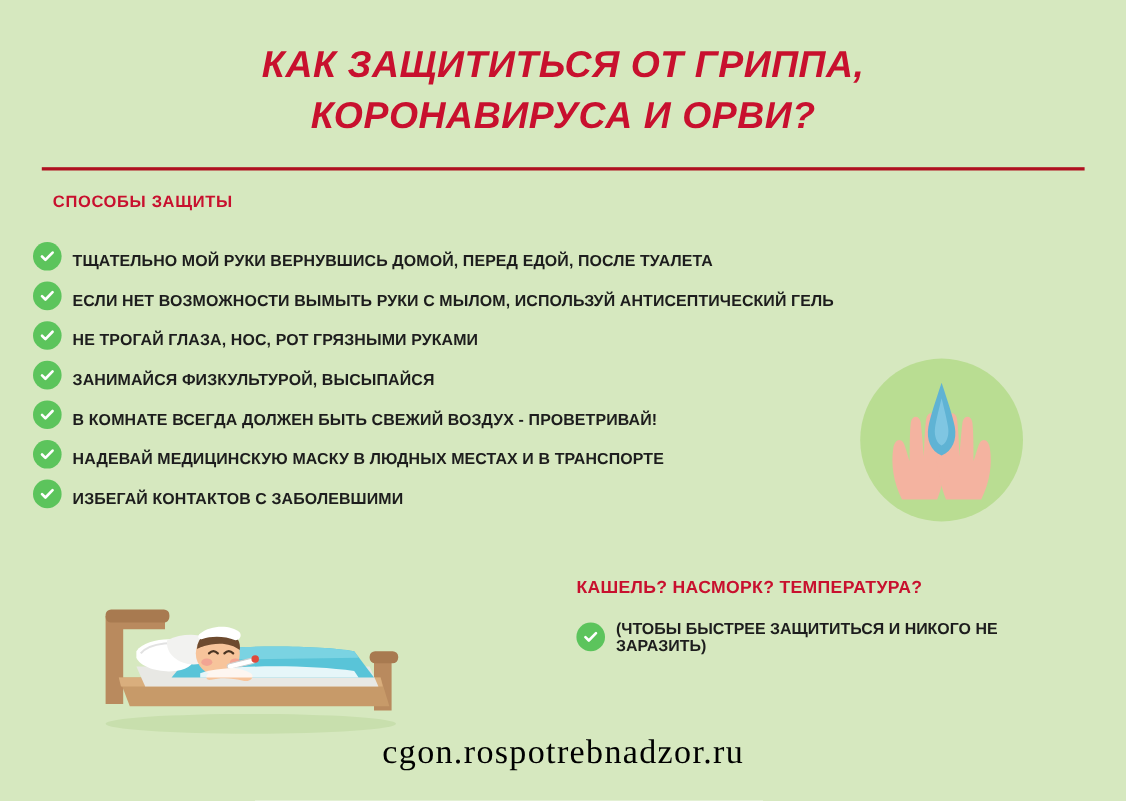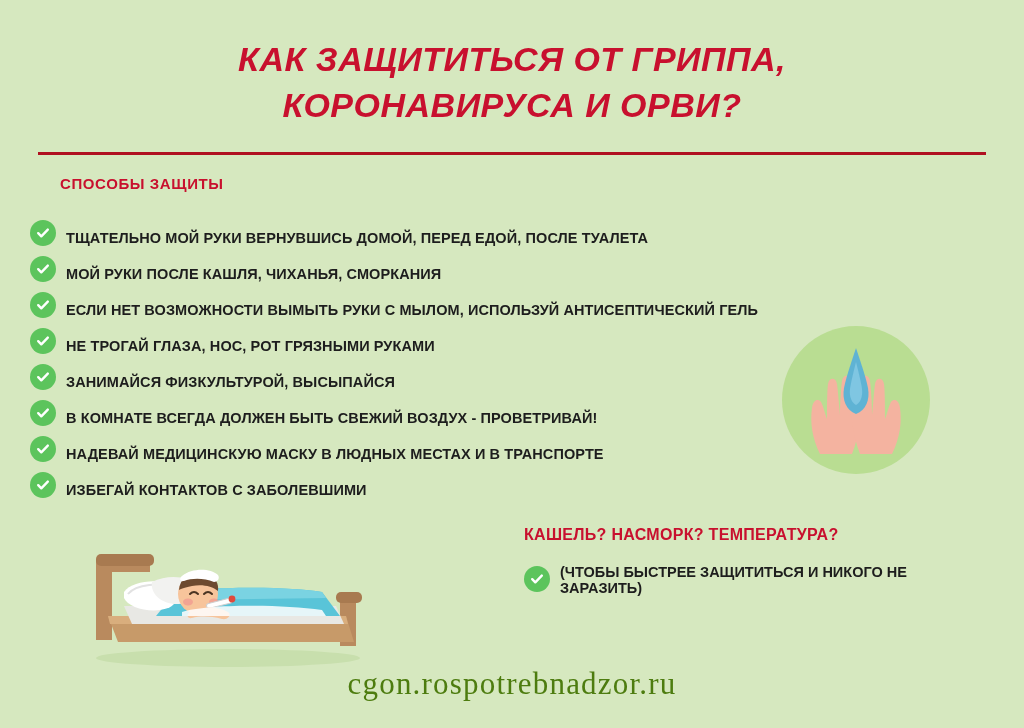--- a/index.html
+++ b/index.html
@@ -43,21 +43,21 @@
     top: 152px;
     left: 38px;
     width: 948px;
     height: 3px;
     background: #b01020;
   }
   
   .section-heading {
     position: absolute;
     top: 175px;
-    left: 60px;
+    left: 48px;
     color: #c8102e;
     font-weight: bold;
     font-size: 15px;
     letter-spacing: 0.6px;
   }
   
   .checklist {
     position: absolute;
     top: 212px;
     left: 30px;
@@ -140,21 +140,21 @@
   }
   
   .watermark {
     position: absolute;
     left: 0;
     top: 666px;
     width: 1024px;
     text-align: center;
     font-family: "Liberation Serif", serif;
     font-size: 31px;
-    color: #4d7c0f;
+    color: #000000;
     letter-spacing: 1.2px;
   }
 </style>
 </head>
 <body>
 
 <div class="poster">
 
   <div class="title-block">
     <div class="title-line">КАК ЗАЩИТИТЬСЯ ОТ ГРИППА,</div>
@@ -169,28 +169,20 @@
 
     <div class="check-item">
       <span class="check-badge">
         <svg width="16" height="16" viewBox="0 0 16 16">
             <path d="M3.2 8.2 L6.3 11.3 L12.8 4.6" fill="none" stroke="#ffffff" stroke-width="2.4" stroke-linecap="round" stroke-linejoin="round"></path>
           </svg>
       </span>
       <span class="check-text">ТЩАТЕЛЬНО МОЙ РУКИ ВЕРНУВШИСЬ ДОМОЙ, ПЕРЕД ЕДОЙ, ПОСЛЕ ТУАЛЕТА</span>
     </div>
 
-    <div class="check-item">
-      <span class="check-badge">
-        <svg width="16" height="16" viewBox="0 0 16 16">
-            <path d="M3.2 8.2 L6.3 11.3 L12.8 4.6" fill="none" stroke="#ffffff" stroke-width="2.4" stroke-linecap="round" stroke-linejoin="round"></path>
-          </svg>
-      </span>
-      <span class="check-text">МОЙ РУКИ ПОСЛЕ КАШЛЯ, ЧИХАНЬЯ, СМОРКАНИЯ</span>
-    </div>
 
     <div class="check-item">
       <span class="check-badge">
         <svg width="16" height="16" viewBox="0 0 16 16">
             <path d="M3.2 8.2 L6.3 11.3 L12.8 4.6" fill="none" stroke="#ffffff" stroke-width="2.4" stroke-linecap="round" stroke-linejoin="round"></path>
           </svg>
       </span>
       <span class="check-text">ЕСЛИ НЕТ ВОЗМОЖНОСТИ ВЫМЫТЬ РУКИ С МЫЛОМ, ИСПОЛЬЗУЙ АНТИСЕПТИЧЕСКИЙ ГЕЛЬ</span>
     </div>
 

